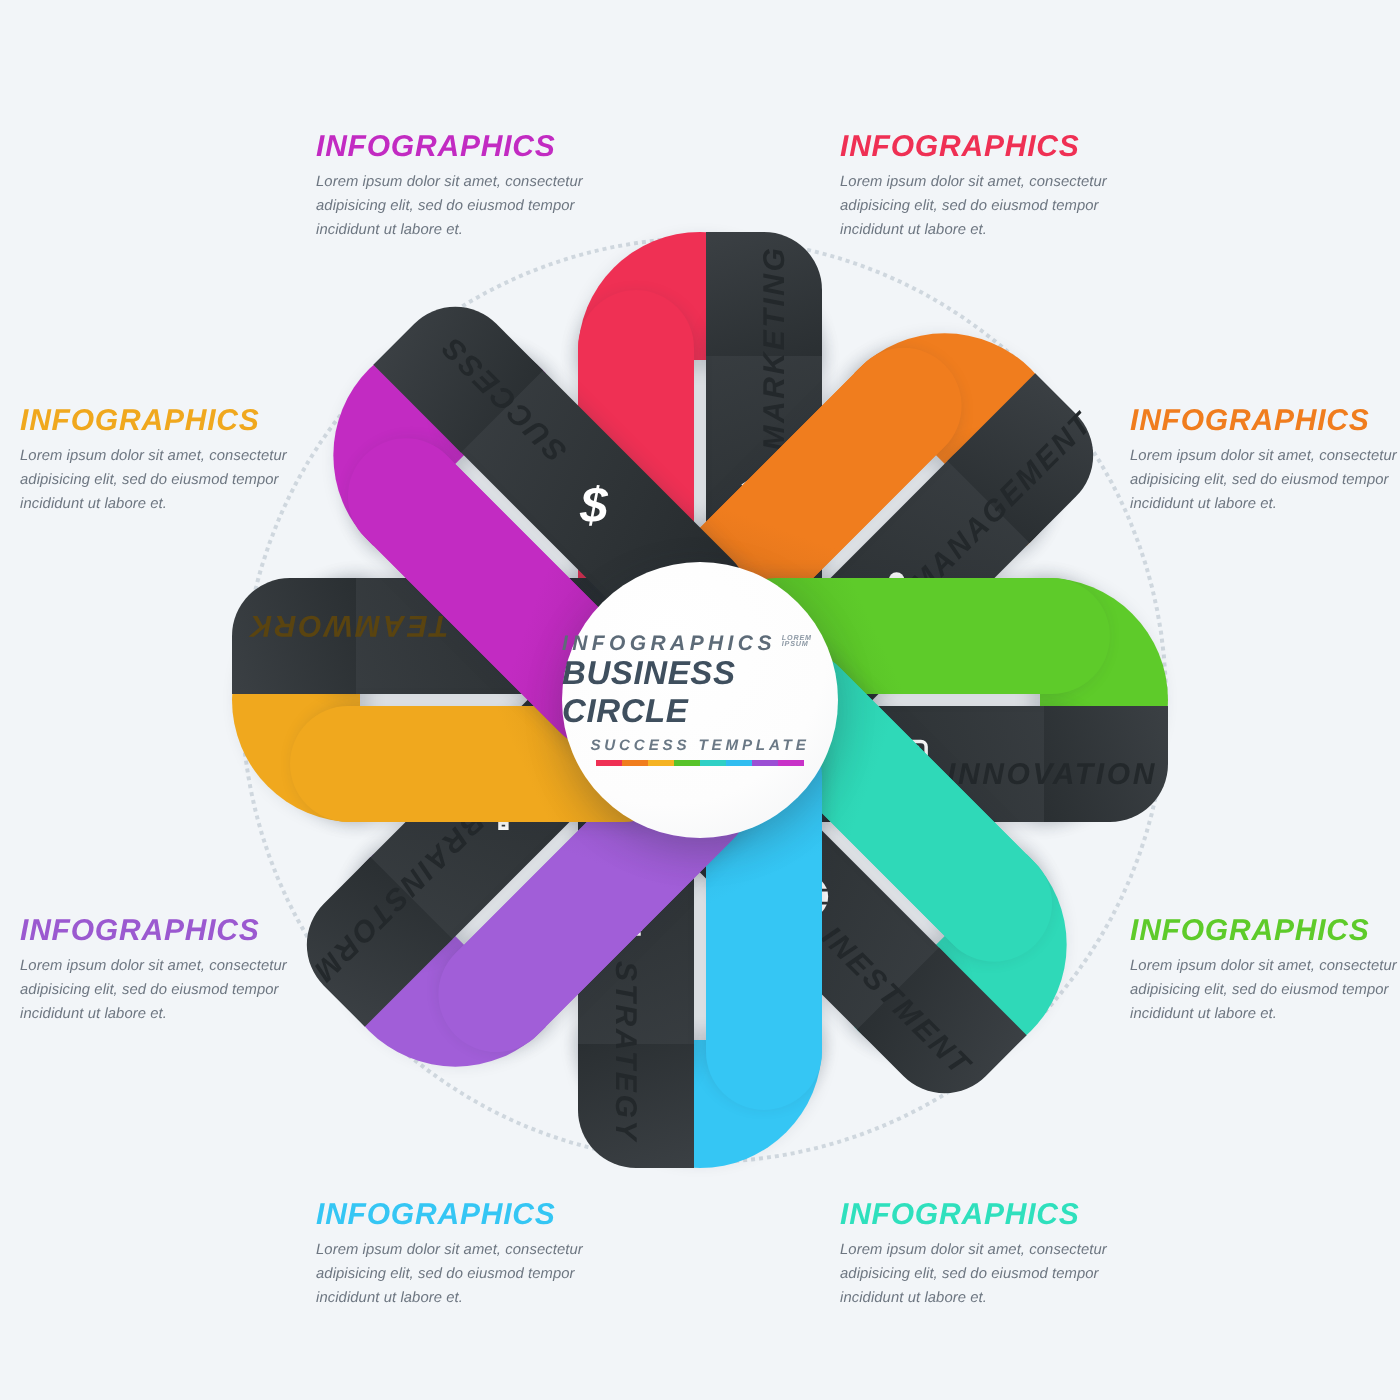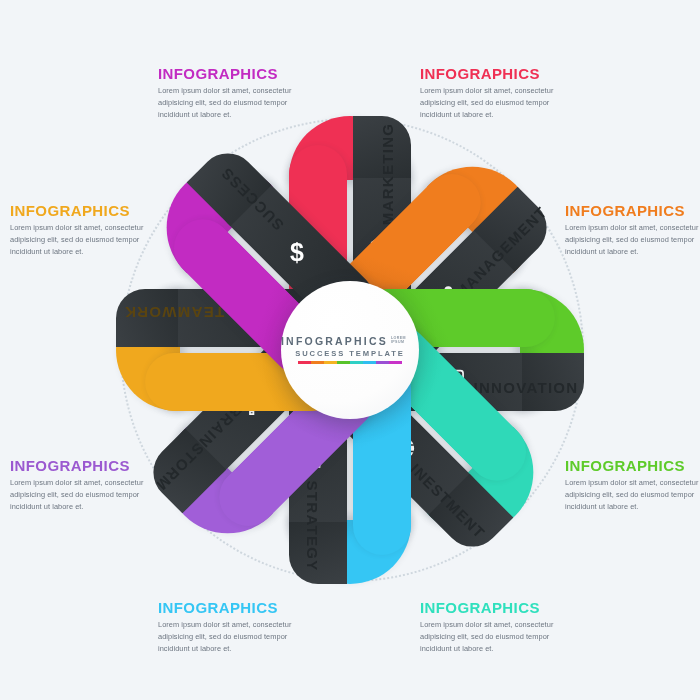--- a/index.html
+++ b/index.html
@@ -2,21 +2,21 @@
 <html><head>
 <meta charset="utf-8">
 <style>
   html,body{margin:0;padding:0;}
   body{
     width:700px;height:700px;
     background:#f2f5f8;
     font-family:"Liberation Sans",sans-serif;
     overflow:hidden;position:relative;
   }
-  #stage{position:absolute;inset:0;}
+  #stage{position:absolute;inset:0;font-style:italic;}
 
   
   .txtblock{position:absolute;width:150px;}
   .txtblock .hd{
     font-size:15px;font-weight:bold;letter-spacing:.4px;
     margin:0 0 4px 0;line-height:1;
   }
   .txtblock .bd{
     font-size:7.4px;line-height:1.62;color:#6d7681;
     letter-spacing:.05px;
@@ -259,20 +259,21 @@
           </svg>
         </div>
       </div>
     </div>
 
   <div id="center">
     <div class="l1">
       <span>INFOGRAPHICS</span>
       <span class="tiny">LOREM IPSUM</span>
     </div>
+    <div class="l2">BUSINESS CIRCLE</div>
     <div class="l3">SUCCESS TEMPLATE</div>
     <div class="bar">
         <span style="background: rgb(239, 48, 84);"></span>
         <span style="background: rgb(240, 125, 30);"></span>
         <span style="background: rgb(245, 179, 35);"></span>
         <span style="background: rgb(88, 195, 42);"></span>
         <span style="background: rgb(47, 208, 197);"></span>
         <span style="background: rgb(48, 189, 240);"></span>
         <span style="background: rgb(155, 79, 212);"></span>
         <span style="background: rgb(200, 50, 200);"></span>

